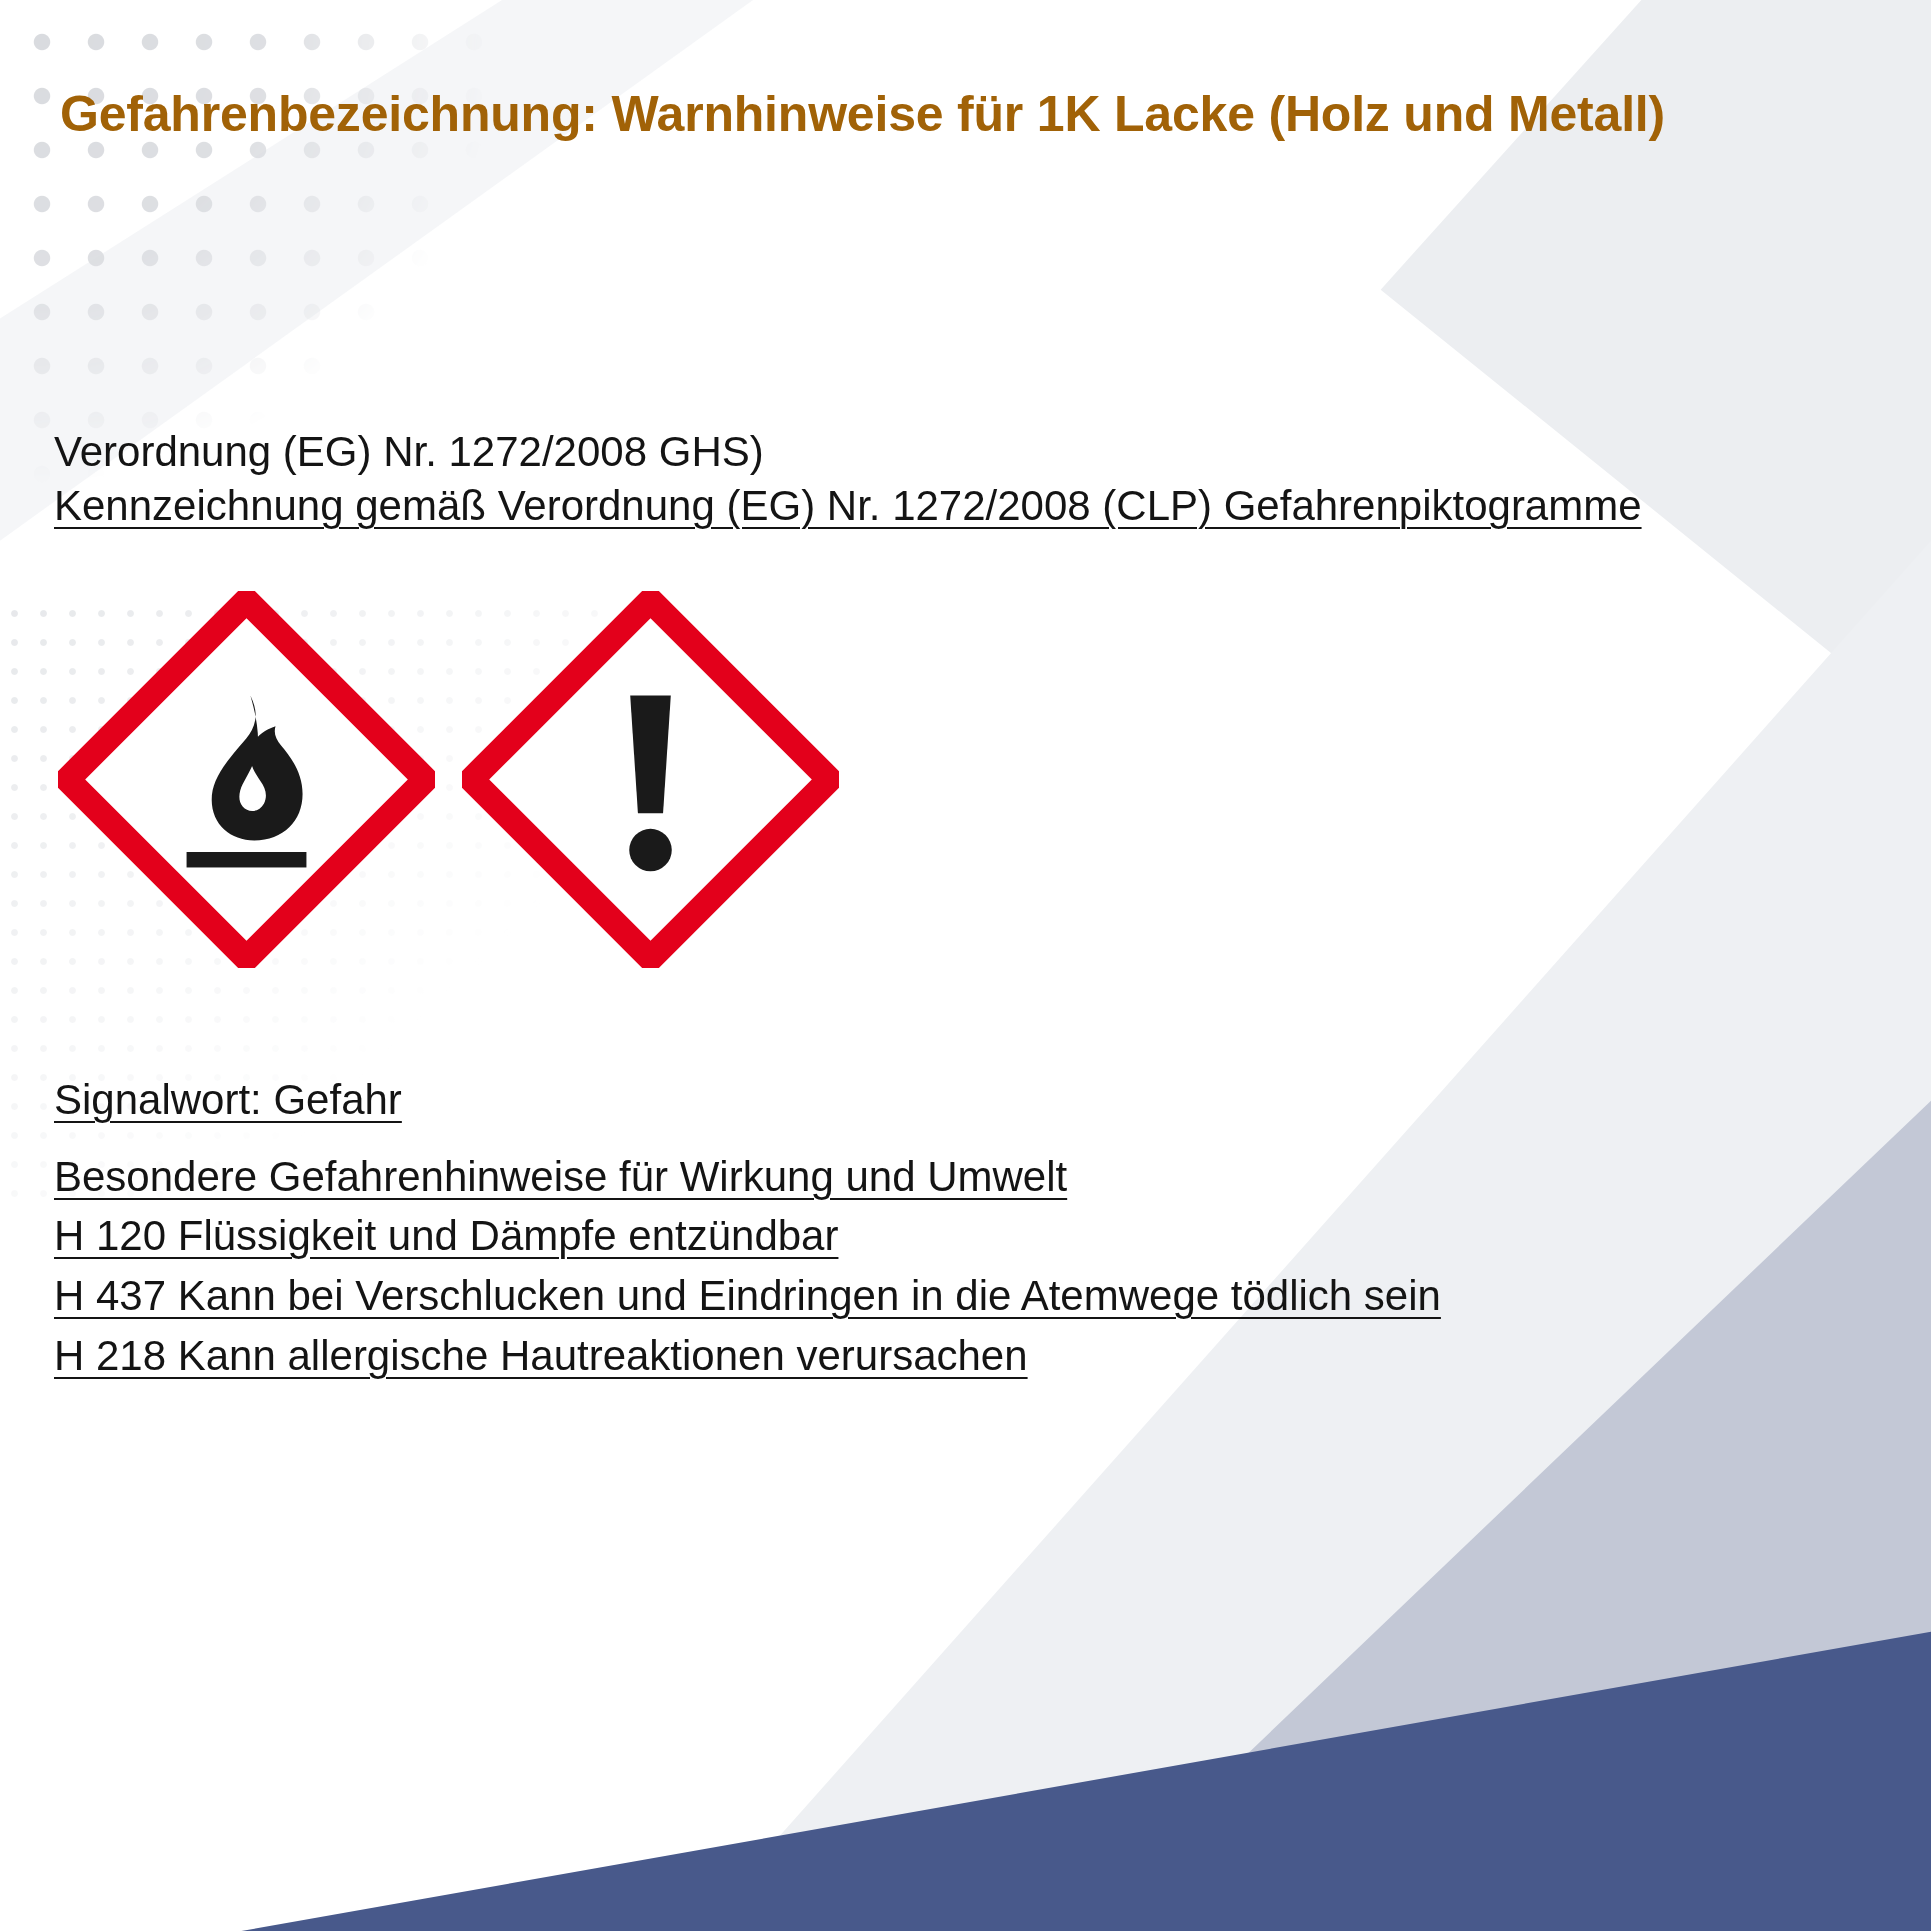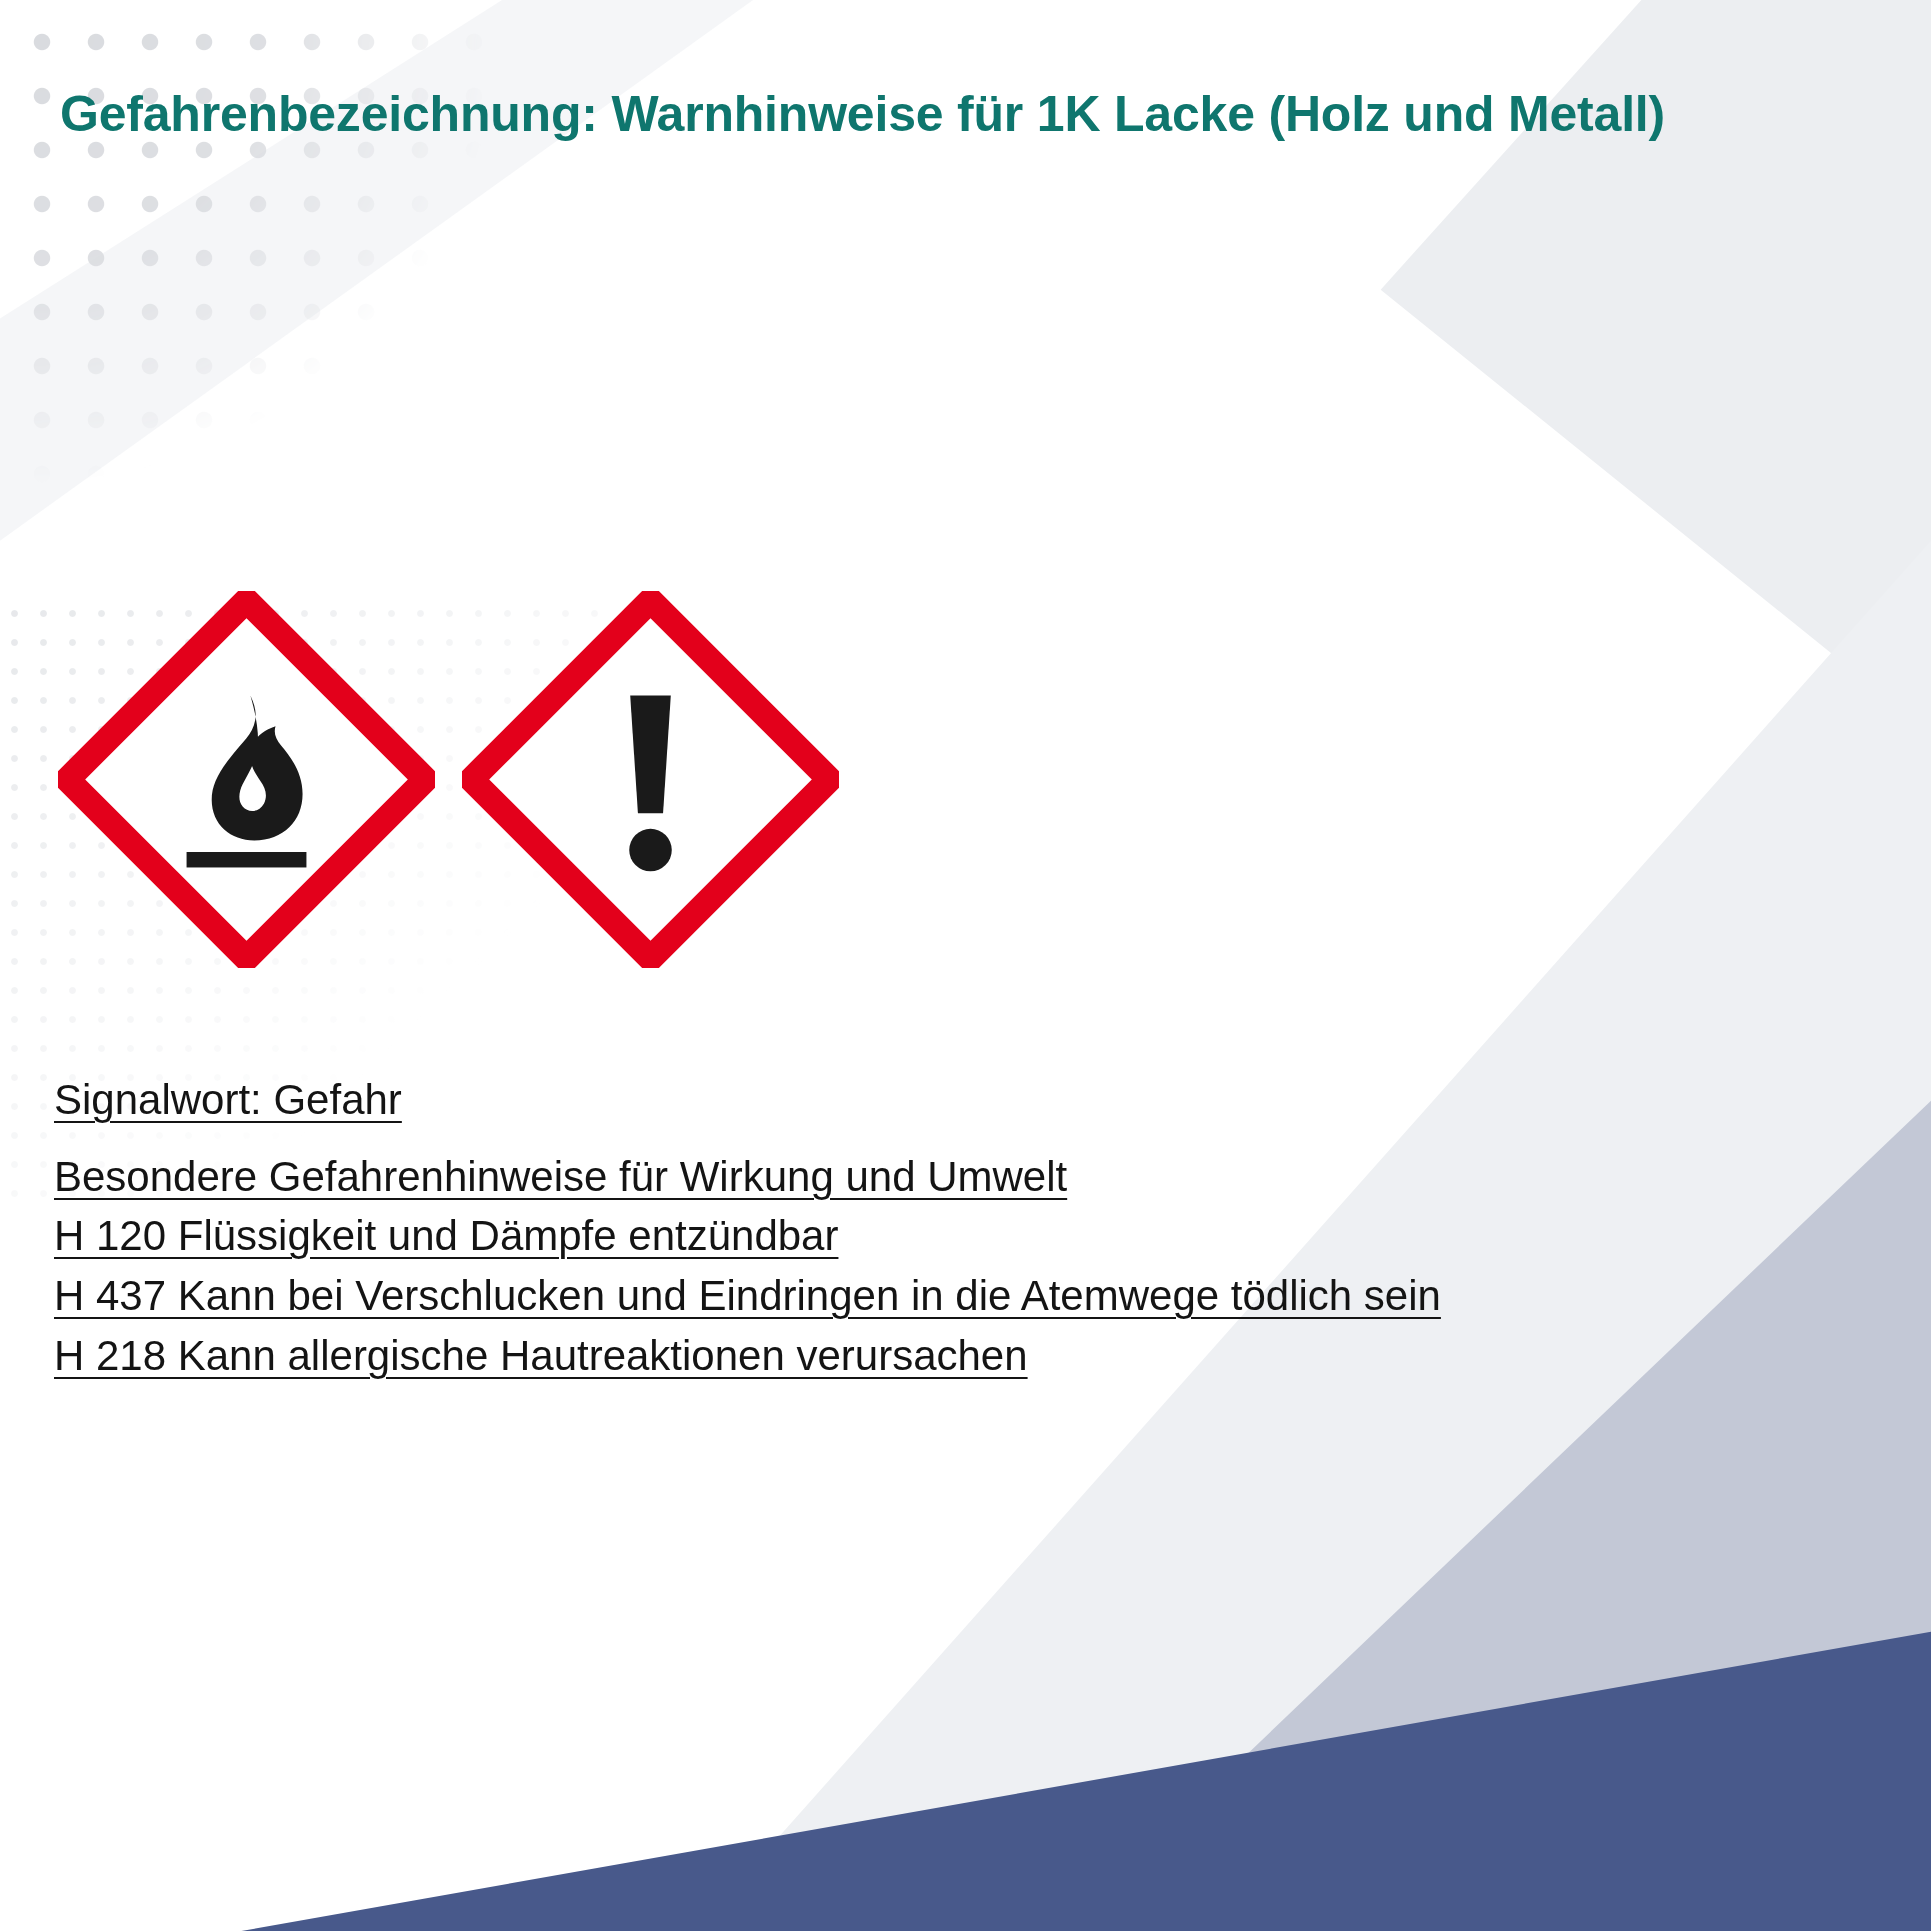--- a/index.html
+++ b/index.html
@@ -59,21 +59,21 @@
     inset: 0;
     padding: 0;
   }
 
   .title {
     position: absolute;
     left: 60px;
     top: 85px;
     font-size: 50px;
     font-weight: bold;
-    color: #0f766e;
+    color: #a16207;
     letter-spacing: -0.2px;
     white-space: nowrap;
     text-align: right;
   }
 
   .reg-block {
     position: absolute;
     left: 54px;
     top: 425px;
     color: #141414;
@@ -140,20 +140,24 @@
       <polygon points="0,330 520,0 780,0 0,560" fill="#f4f5f7" opacity="0.9"></polygon>
     </svg>
     <div class="bg-dots"></div>
     <div class="bg-dots-fine"></div>
   </div>
 
   <div class="content">
 
     <div class="title">Gefahrenbezeichnung:  Warnhinweise für 1K Lacke (Holz und Metall)</div>
 
+    <div class="reg-block">
+      <div class="reg-line-1">Verordnung (EG) Nr. 1272/2008 GHS)</div>
+      <div class="reg-line-2">Kennzeichnung gemäß Verordnung (EG) Nr. 1272/2008 (CLP) Gefahrenpiktogramme</div>
+    </div>
 
     <div class="pictograms">
 
       <div class="ghs">
         <svg viewBox="0 0 390 390" width="377" height="377">
           <g transform="translate(195,195) rotate(45)">
             <rect x="-131" y="-131" width="262" height="262" fill="#ffffff" stroke="#e3001b" stroke-width="26"></rect>
           </g>
           <g fill="#1a1a1a" transform="translate(195,196)">
             <path d="M4,-88 C18,-60 2,-46 -10,-32 C-26,-13 -36,2 -36,20 C-36,46 -16,62 8,62 C38,62 58,42 58,14 C58,-8 46,-24 36,-36 C30,-43 28,-49 30,-56 C12,-50 4,-38 4,-26 C4,-14 10,-6 14,0 C20,8 22,16 18,24 C13,33 2,34 -4,27 C-9,21 -8,12 -4,4 C2,-8 12,-22 12,-40 C12,-58 8,-74 4,-88 Z"></path>

